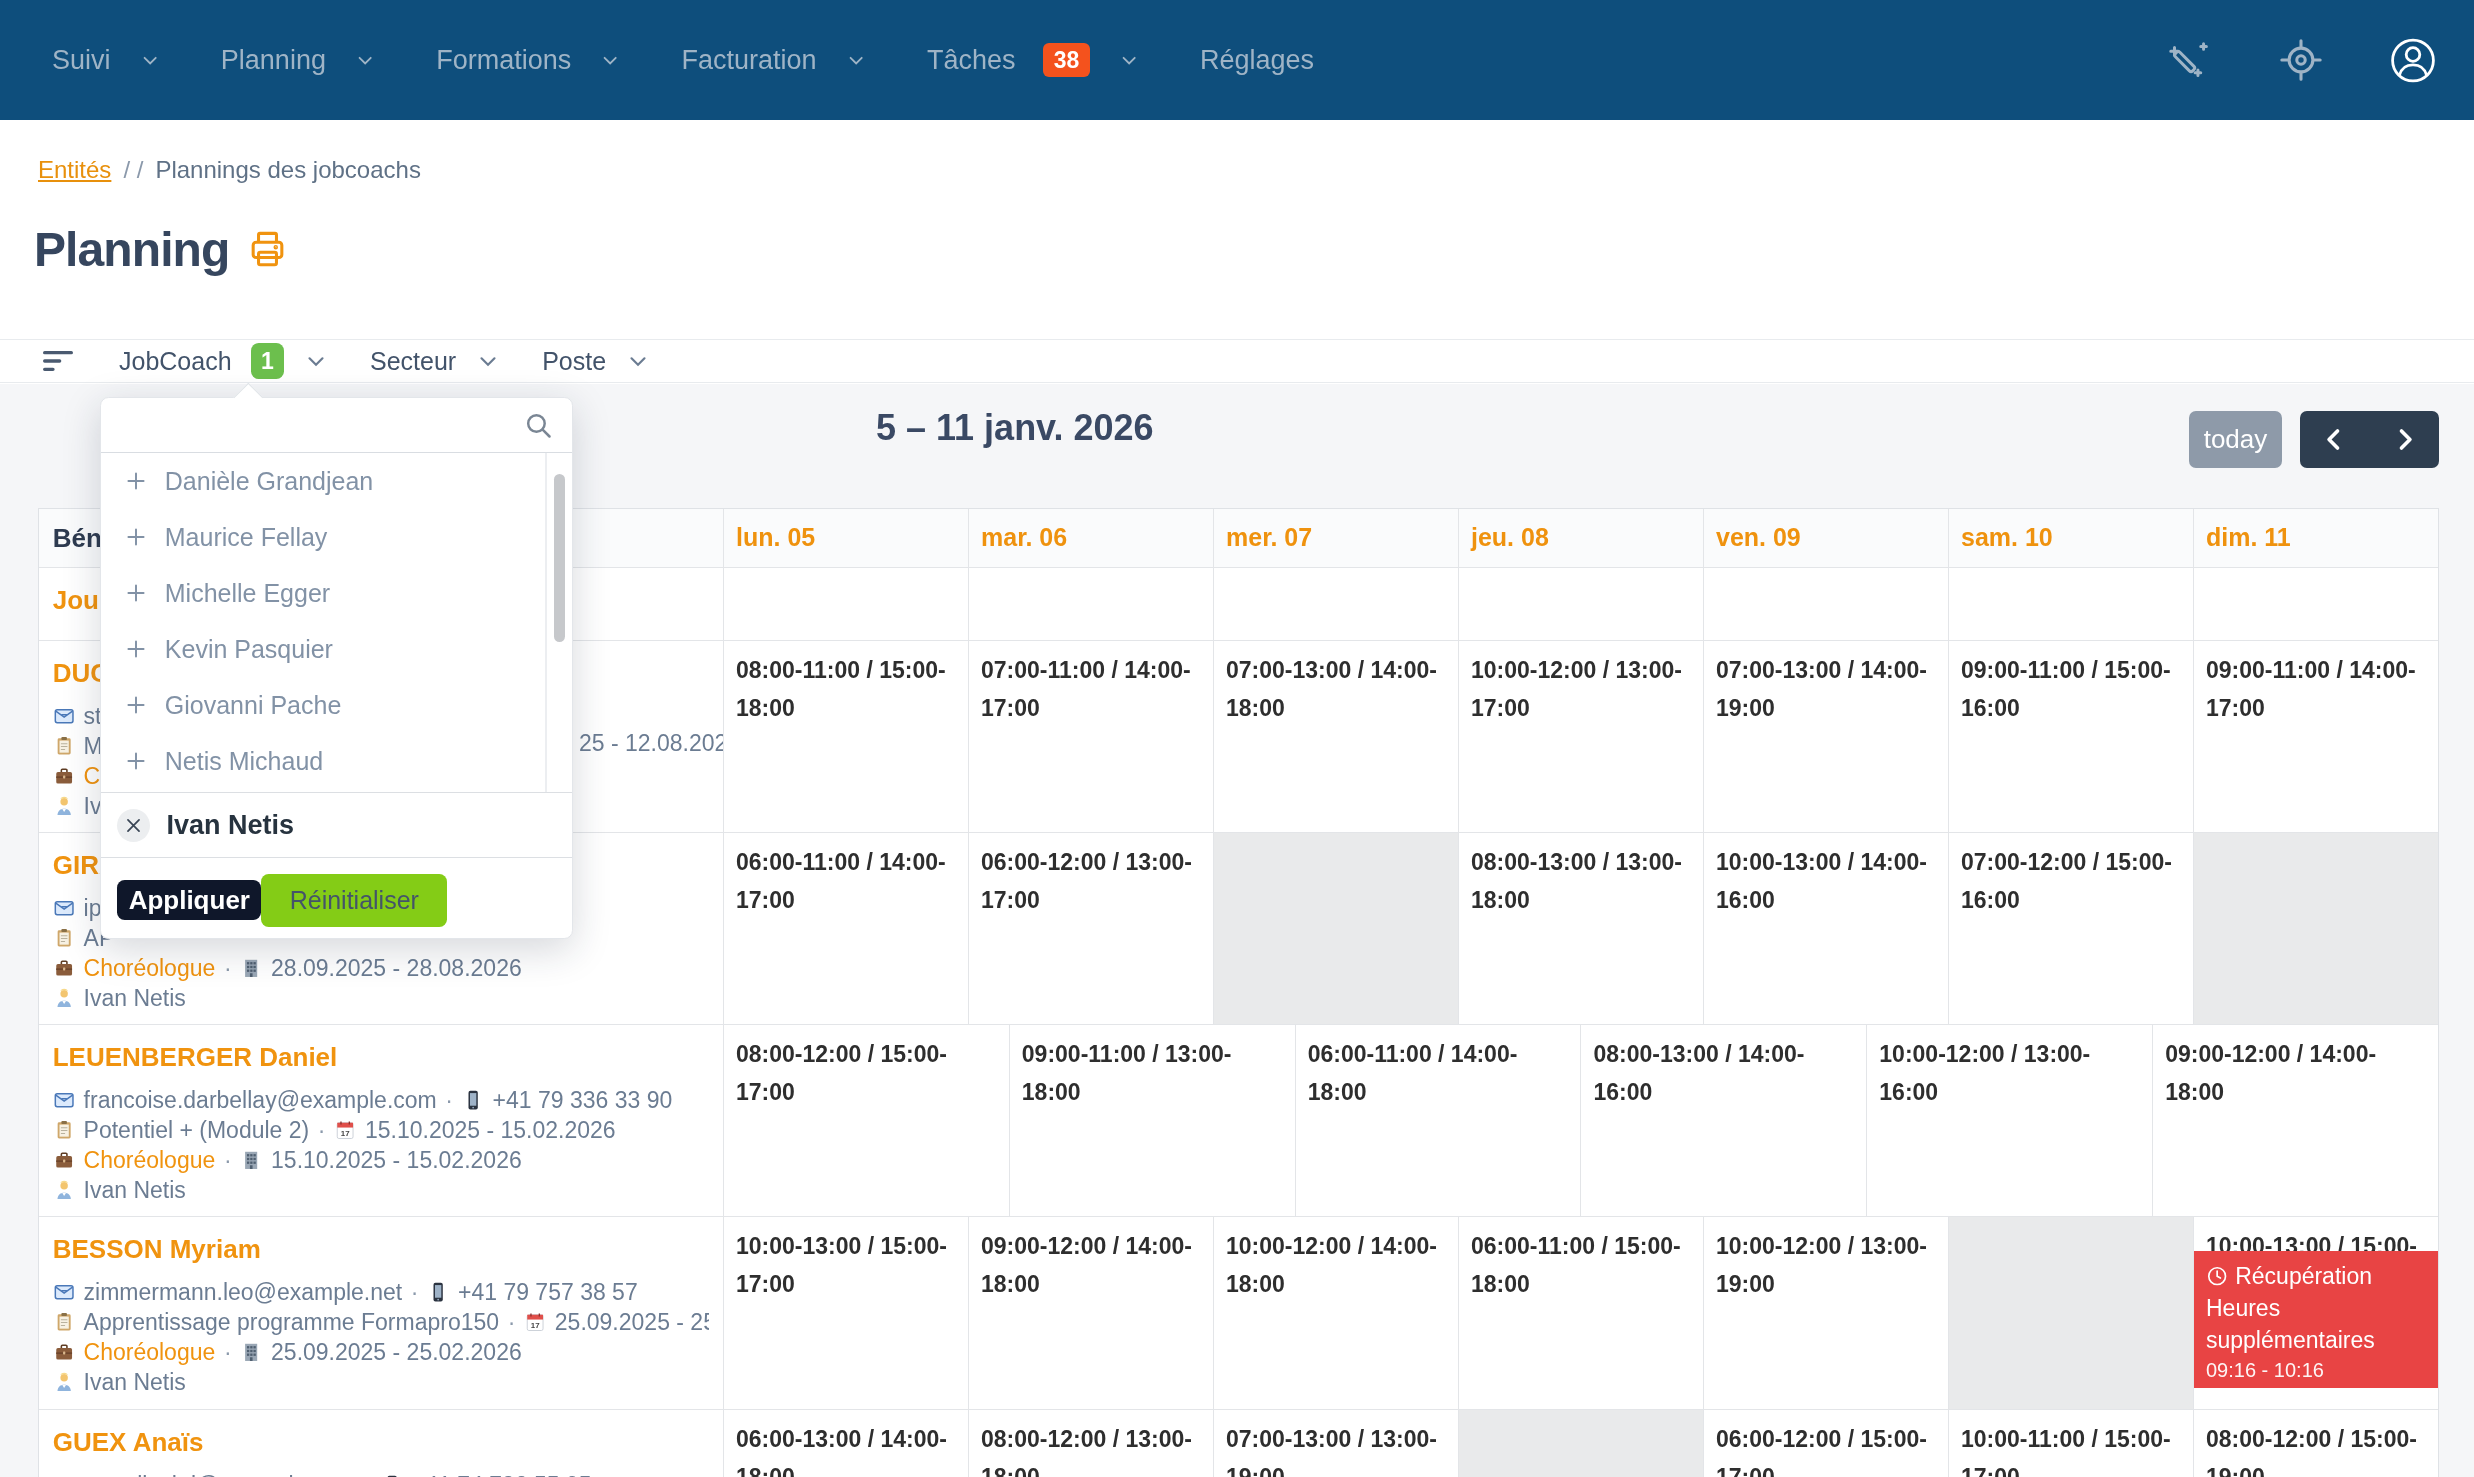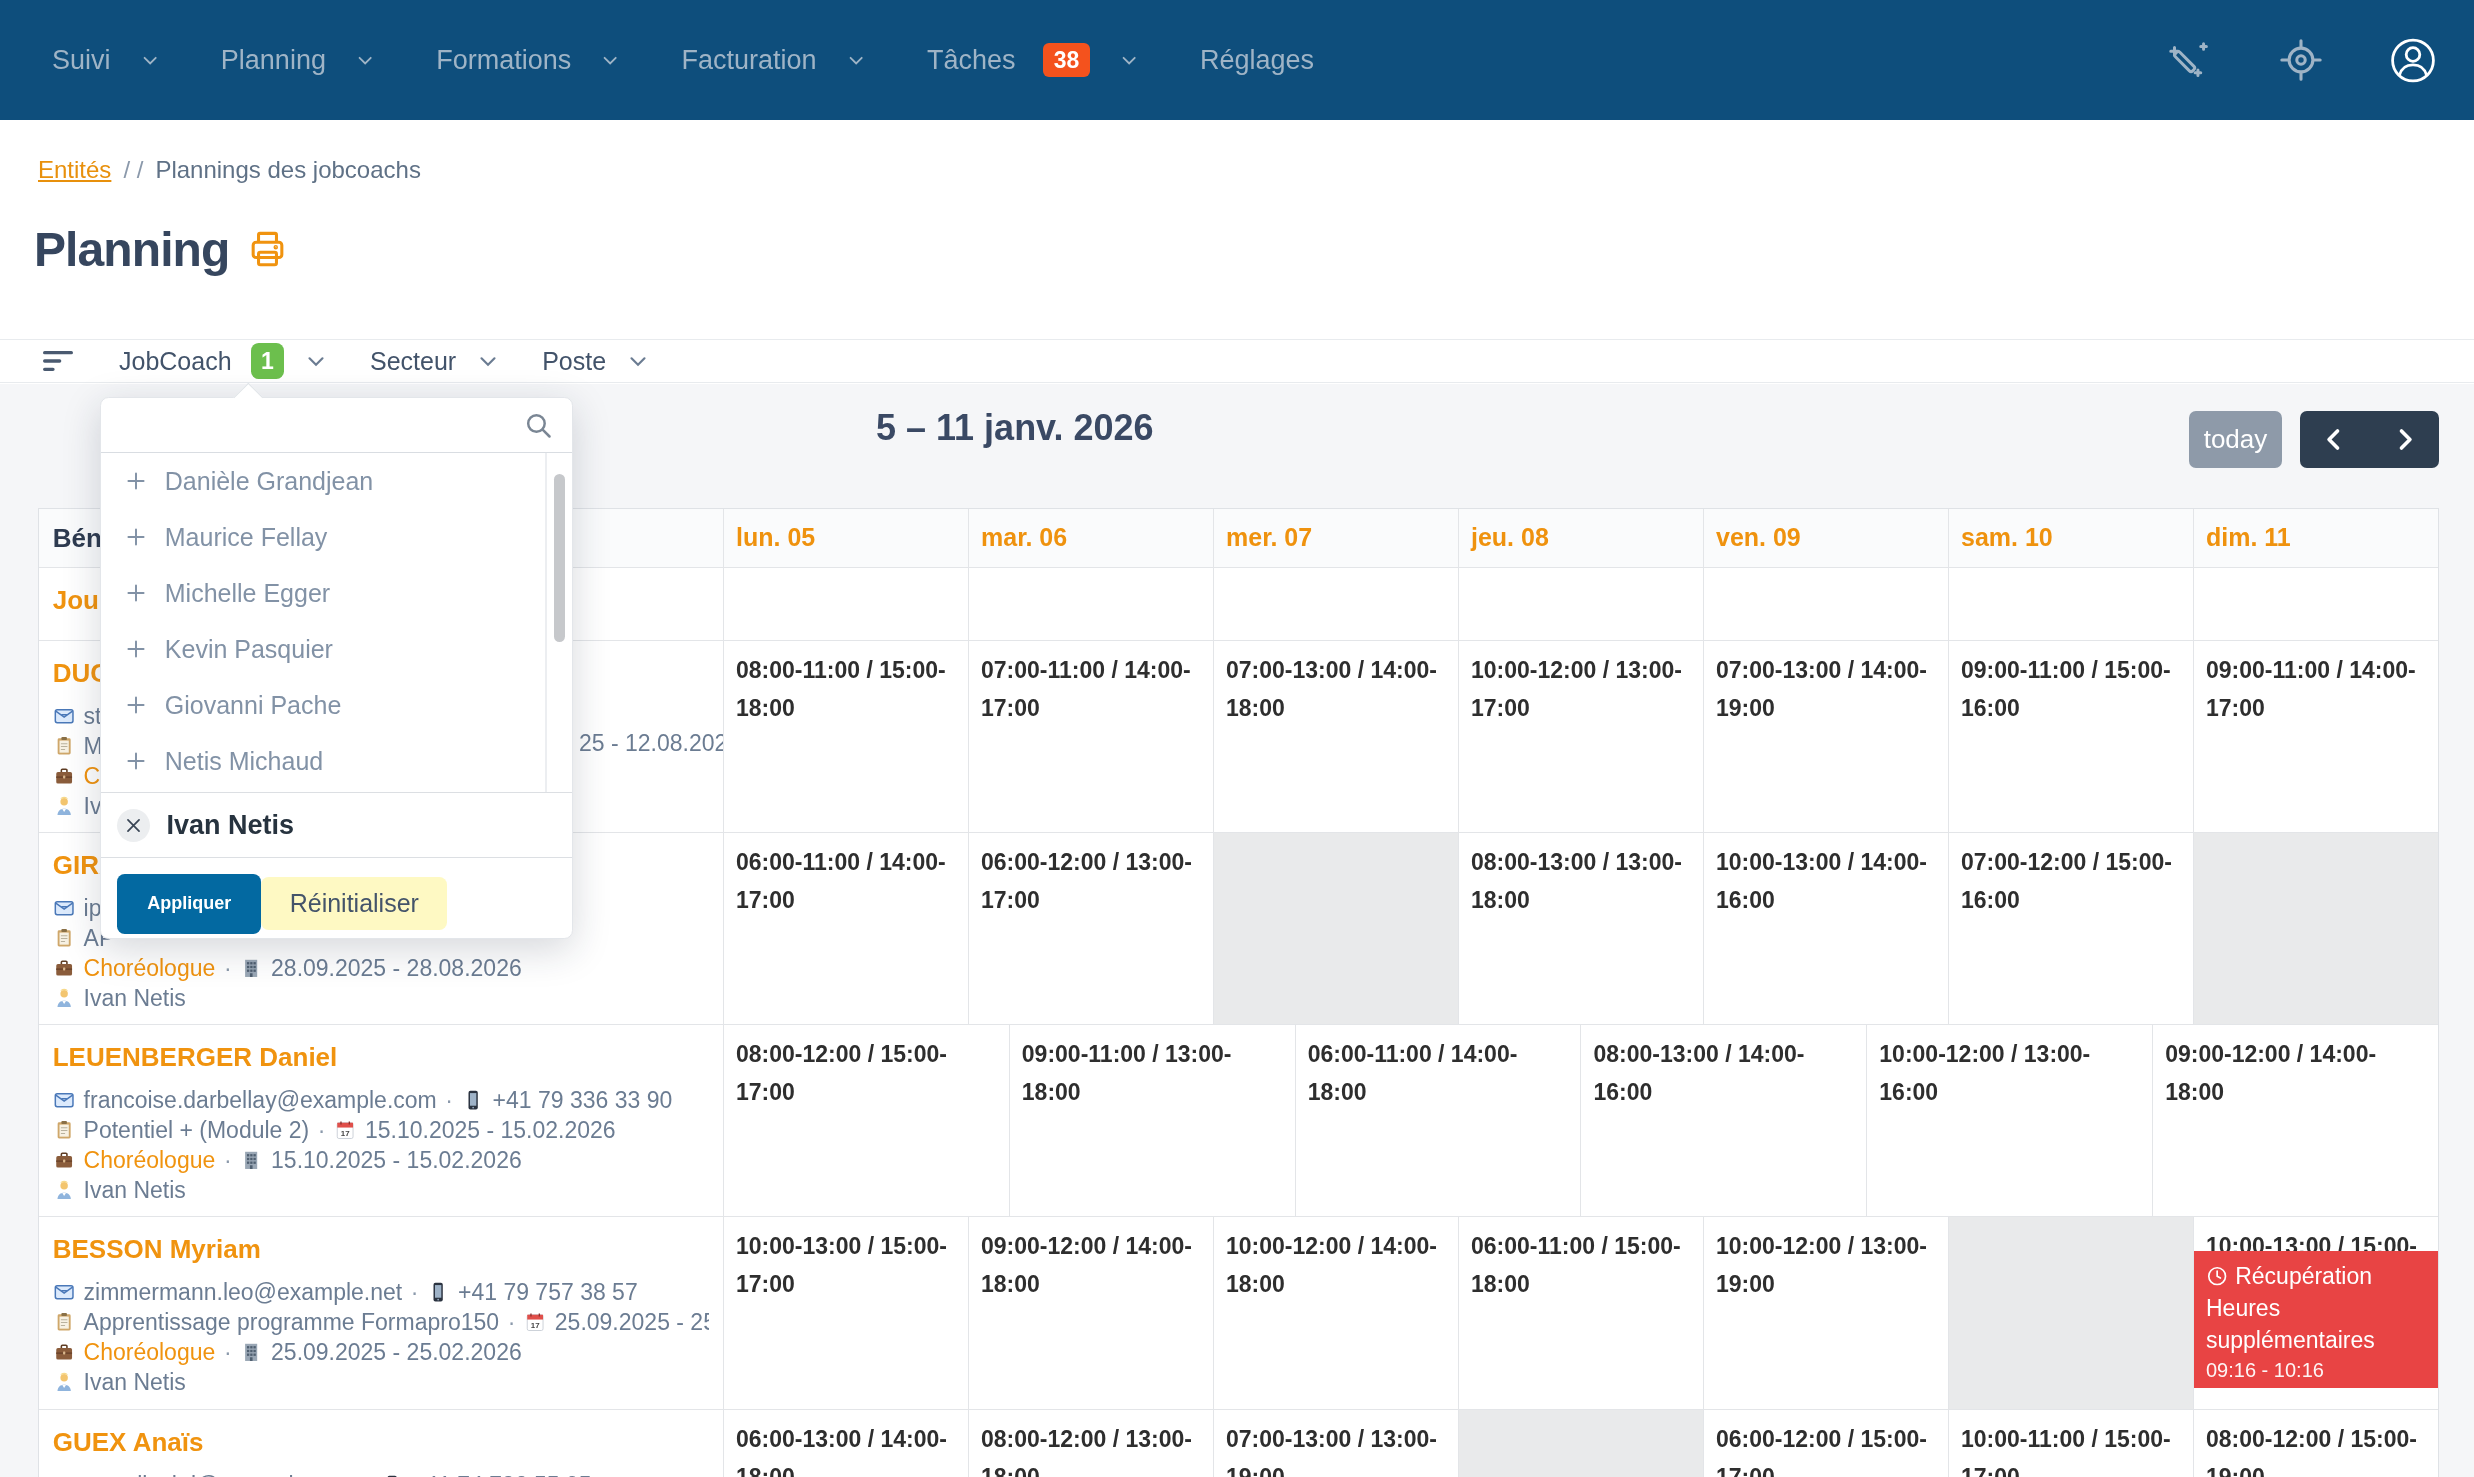--- a/index.html
+++ b/index.html
@@ -64,22 +64,22 @@
   .dd-search { height:55px; display:flex; align-items:center; padding:0 17px; border-bottom:1.7px solid #d9dde2; }
   .dd-search input { flex:1; border:none; outline:none; font-size:24px; font-family:inherit; color:#333; background:transparent; }
   .dd-list { position:relative; height:339px; margin-right:26px; border-right:1.7px solid #ecaeee00; }
   .dd-listline { position:absolute; right:-1.7px; top:0; bottom:0; width:1.7px; background:#eceef1; }
   .dd-item { height:56px; display:flex; align-items:center; gap:15.5px; padding-left:22.3px; font-size:25px; color:#8292a6; cursor:pointer; }
   .dd-thumb { position:absolute; right:-20px; top:20.6px; width:11.2px; height:168px; background:#c6c8cb; border-radius:6px; cursor:pointer; }
   .dd-selected { border-top:1.7px solid #dcdfe3; height:65px; display:flex; align-items:center; gap:17px; padding-left:15.5px; }
   .dd-x { width:33px; height:33px; border-radius:50%; background:#eceef0; display:flex; align-items:center; justify-content:center; cursor:pointer; }
   .dd-selname { font-size:27px; font-weight:700; color:#27333f; }
   .dd-actions { border-top:1.7px solid #dcdfe3; display:flex; align-items:center; padding:15.5px 13.7px 0 16.3px; }
-  .btn-apply { width:144px; height:60px; background:#0369a1; border:none; border-radius:7.7px; color:#fff; font-size:18px; font-weight:700; font-family:inherit; cursor:pointer; }
-  .btn-reset { width:186px; height:53px; background:#fef9c3; border:none; border-radius:7.7px; color:#44546a; font-size:25px; font-family:inherit; cursor:pointer; }
+  .btn-apply { width:144px; height:40px; background:#0f172a; border:none; border-radius:7.7px; color:#fff; font-size:26px; font-weight:700; font-family:inherit; cursor:pointer; }
+  .btn-reset { width:186px; height:53px; background:#84cc16; border:none; border-radius:7.7px; color:#44546a; font-size:25px; font-family:inherit; cursor:pointer; }
 </style>
 </head>
 <body>
 
 <div class="page">
 
   <header class="topnav">
     <div class="nav-items" id="nav-items">
         <div class="nav-item">
           <span>Suivi</span>

